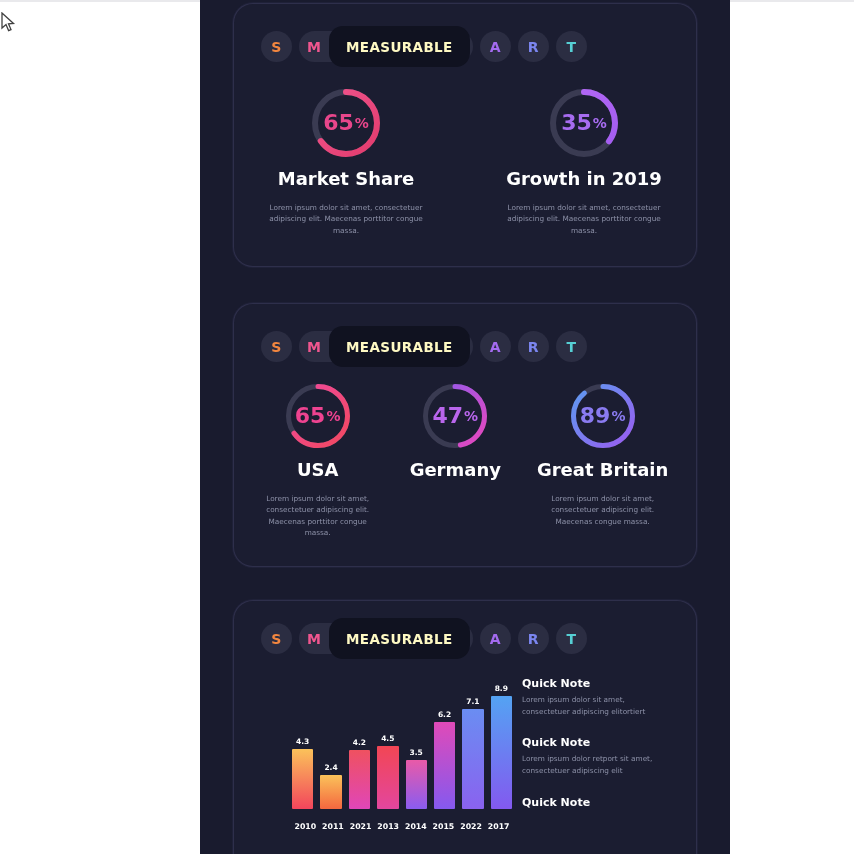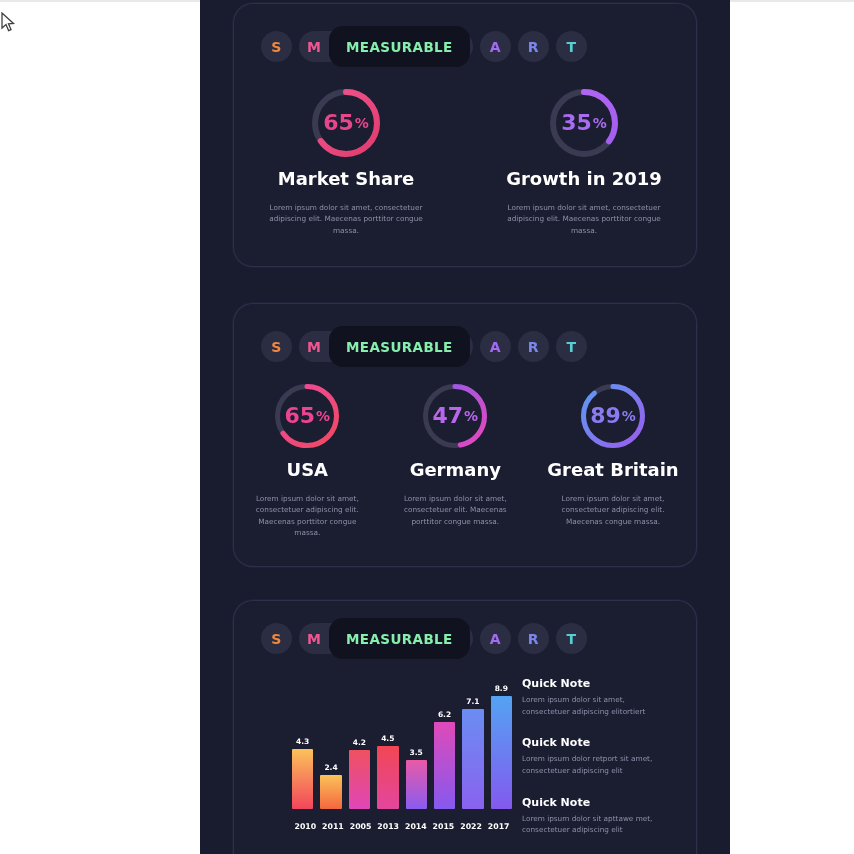--- a/index.html
+++ b/index.html
@@ -46,21 +46,21 @@
   .badge.r{color:#7b86f0;}
   .badge.t{color:#56cfd4;}
 
   .m-group{
     display:flex;align-items:center;
     background:#2b2d42;border-radius:17px;height:31px;
     padding:0 3px 0 0;flex:0 0 auto;
   }
   .badge.m{color:#f0568f;background:transparent;width:30px;}
   .m-pill{
-    background:#101220;color:#86efac;
+    background:#101220;color:#fef9c3;
     border-radius:14px;height:25px;
     padding:8px 17px;display:flex;align-items:center;
     font-weight:bold;font-size:13.5px;letter-spacing:.4px;
   }
 
   
   .metrics{position:absolute;left:0;width:100%;display:flex;justify-content:center;}
   .metric{display:flex;flex-direction:column;align-items:center;}
   .donut-wrap{position:relative;display:flex;align-items:center;justify-content:center;}
   .donut-wrap svg{display:block;transform:rotate(-90deg);}
@@ -225,21 +225,20 @@
                 </defs>
                 <circle cx="32" cy="32" r="29.5" fill="none" stroke="#3a3b52" stroke-width="5"></circle>
                 <circle cx="32" cy="32" r="29.5" fill="none" stroke="url(#g1_1)" stroke-width="5" stroke-linecap="round" stroke-dasharray="87.12 98.24"></circle>
               </svg>
               <div class="donut-label" style="color:#b966ec">
                 <span class="num">47</span>
                 <span class="pct">%</span>
               </div>
             </div>
             <div class="metric-title">Germany</div>
-            <div class="metric-desc" style="max-width: 112px;">Lorem ipsum dolor sit amet, consectetuer elit. Maecenas porttitor congue massa.</div>
           </div>
           <div class="metric">
             <div class="donut-wrap" style="width: 64px; height: 64px;">
               <svg width="64" height="64" viewBox="0 0 64 64">
                 <defs>
                   <linearGradient id="g1_2" x1="1" y1="0" x2="0" y2="1">
                     <stop offset="0%" stop-color="#5c9bf0"></stop>
                     <stop offset="100%" stop-color="#9a5cf0"></stop>
                   </linearGradient>
                 </defs>
@@ -310,41 +309,40 @@
               <div class="bar" style="height: 79.7753%; background: linear-gradient(rgb(106, 141, 242), rgb(138, 98, 239));"></div>
             </div>
             <div class="barcol">
               <div class="barval">8.9</div>
               <div class="bar" style="height: 100%; background: linear-gradient(rgb(84, 163, 243), rgb(131, 89, 239));"></div>
             </div>
           </div>
         <div class="xaxis" id="xaxis">
             <div class="xtick">2010</div>
             <div class="xtick">2011</div>
-            <div class="xtick">2005</div>
+            <div class="xtick">2021</div>
             <div class="xtick">2013</div>
             <div class="xtick">2014</div>
             <div class="xtick">2015</div>
             <div class="xtick">2022</div>
             <div class="xtick">2017</div>
           </div>
       </div>
 
       <div class="notes" id="notes">
           <div class="note">
             <div class="note-title">Quick Note</div>
             <div class="note-body">Lorem ipsum dolor sit amet, consectetuer adipiscing elitortiert</div>
           </div>
           <div class="note">
             <div class="note-title">Quick Note</div>
             <div class="note-body">Lorem ipsum dolor  retport sit amet, consectetuer adipiscing elit</div>
           </div>
           <div class="note">
             <div class="note-title">Quick Note</div>
-            <div class="note-body">Lorem ipsum dolor sit apttawe met, consectetuer adipiscing elit</div>
           </div>
         </div>
     </div>
 
   </div>
 
   <svg id="cursor" viewBox="0 0 16 22">
     <path d="M1 1 L1 16 L5 12.5 L7.6 18.6 L10 17.6 L7.5 11.8 L12.5 11.5 Z" fill="#ffffff" stroke="#404040" stroke-width="1.3"></path>
   </svg>
 </div>

